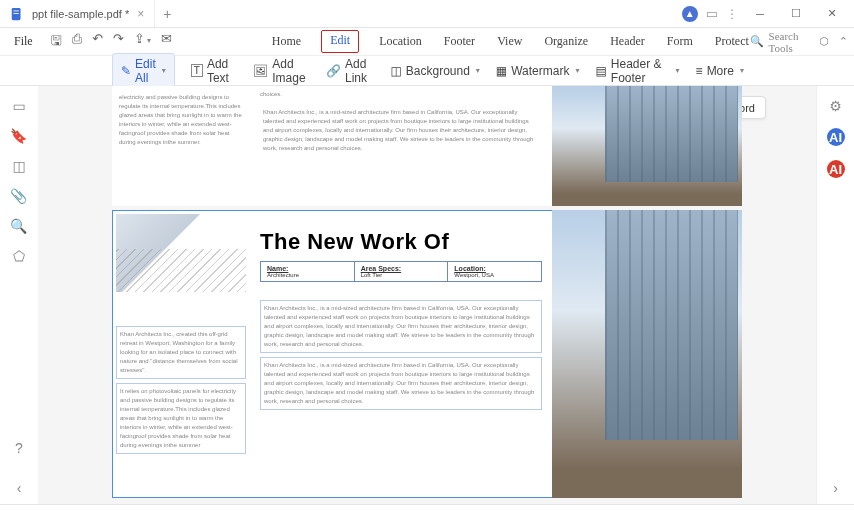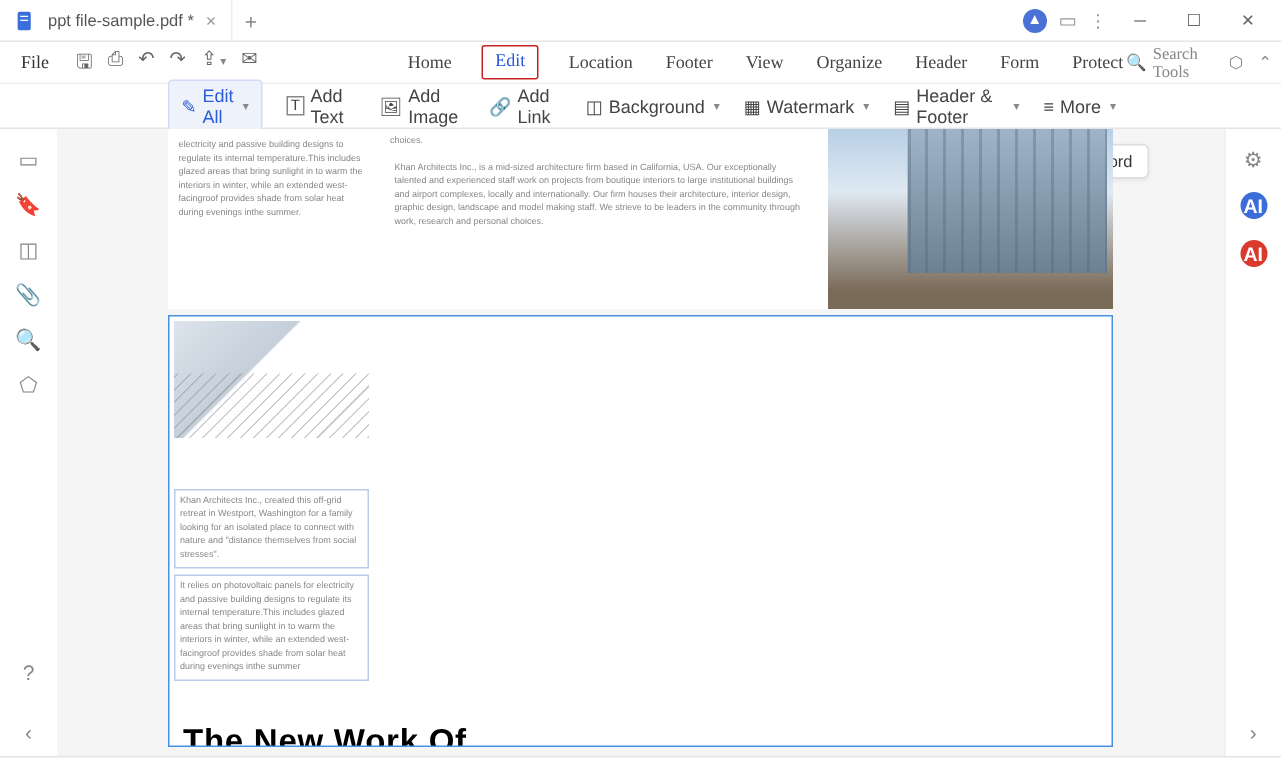--- a/index.html
+++ b/index.html
@@ -26,21 +26,21 @@
 .caret::after { content: '▾'; font-size: 8px; margin-left: 2px; color: #888; }
 .ico { width: 14px; height: 14px; display: inline-block; }
 .workspace { display: flex; height: 418px; background: #f5f5f5; }
 .lsb, .rsb { width: 38px; background: #fff; display: flex; flex-direction: column; align-items: center; gap: 14px; padding-top: 12px; color: #888; }
 .rsb { border-left: 1px solid #eee; }
 .lsb span, .rsb span { cursor: pointer; font-size: 14px; }
 .canvas { flex: 1; overflow: hidden; position: relative; padding: 0 74px; }
 .pdf2word { position: absolute; top: 10px; right: 50px; background: #fff; border: 1px solid #ddd; border-radius: 4px; padding: 4px 10px; font-size: 11px; display: flex; align-items: center; gap: 5px; cursor: pointer; box-shadow: 0 1px 3px rgba(0,0,0,0.08); }
 .pdf2word .ic { color: #2b5bd7; }
 .page { background: #fff; margin-bottom: 4px; display: flex; height: 120px; overflow: hidden; }
-.page.sel { outline: 1.5px solid #4a90e2; outline-offset: -1px; height: 288px; flex-direction: column; }
+.page.sel { outline: 1.5px solid #4a90e2; outline-offset: -1px; height: 288px; }
 .col-a { width: 138px; padding: 4px; }
 .col-b { flex: 1; padding: 4px 10px; }
 .col-c { width: 190px; }
 .thumb { width: 100%; height: 78px; background: linear-gradient(135deg, #dce3ec 0%, #c5cfda 40%, #fff 41%, #fff 100%); position: relative; }
 .thumb::after { content: ''; position: absolute; left: 0; bottom: 0; width: 100%; height: 55%; background: repeating-linear-gradient(-45deg, #888 0 1px, transparent 1px 6px); opacity: .4; }
 .hero { width: 100%; height: 100%; background: linear-gradient(180deg, #b8cfe6 0%, #dfe9f2 35%, #7a6a58 90%); position: relative; }
 .hero::after { content: ''; position: absolute; left: 28%; top: 0; width: 70%; height: 80%; background: repeating-linear-gradient(90deg, rgba(80,100,120,.35) 0 2px, transparent 2px 12px), linear-gradient(180deg, #9fb4c8, #6d8194); }
 .tinytxt { font-size: 6px; line-height: 1.5; color: #888; }
 .txtblk { border: 1px solid #b9cbe8; padding: 3px; margin-bottom: 4px; }
 .page.sel .txtblk { border: 1px solid #b9cbe8; }

